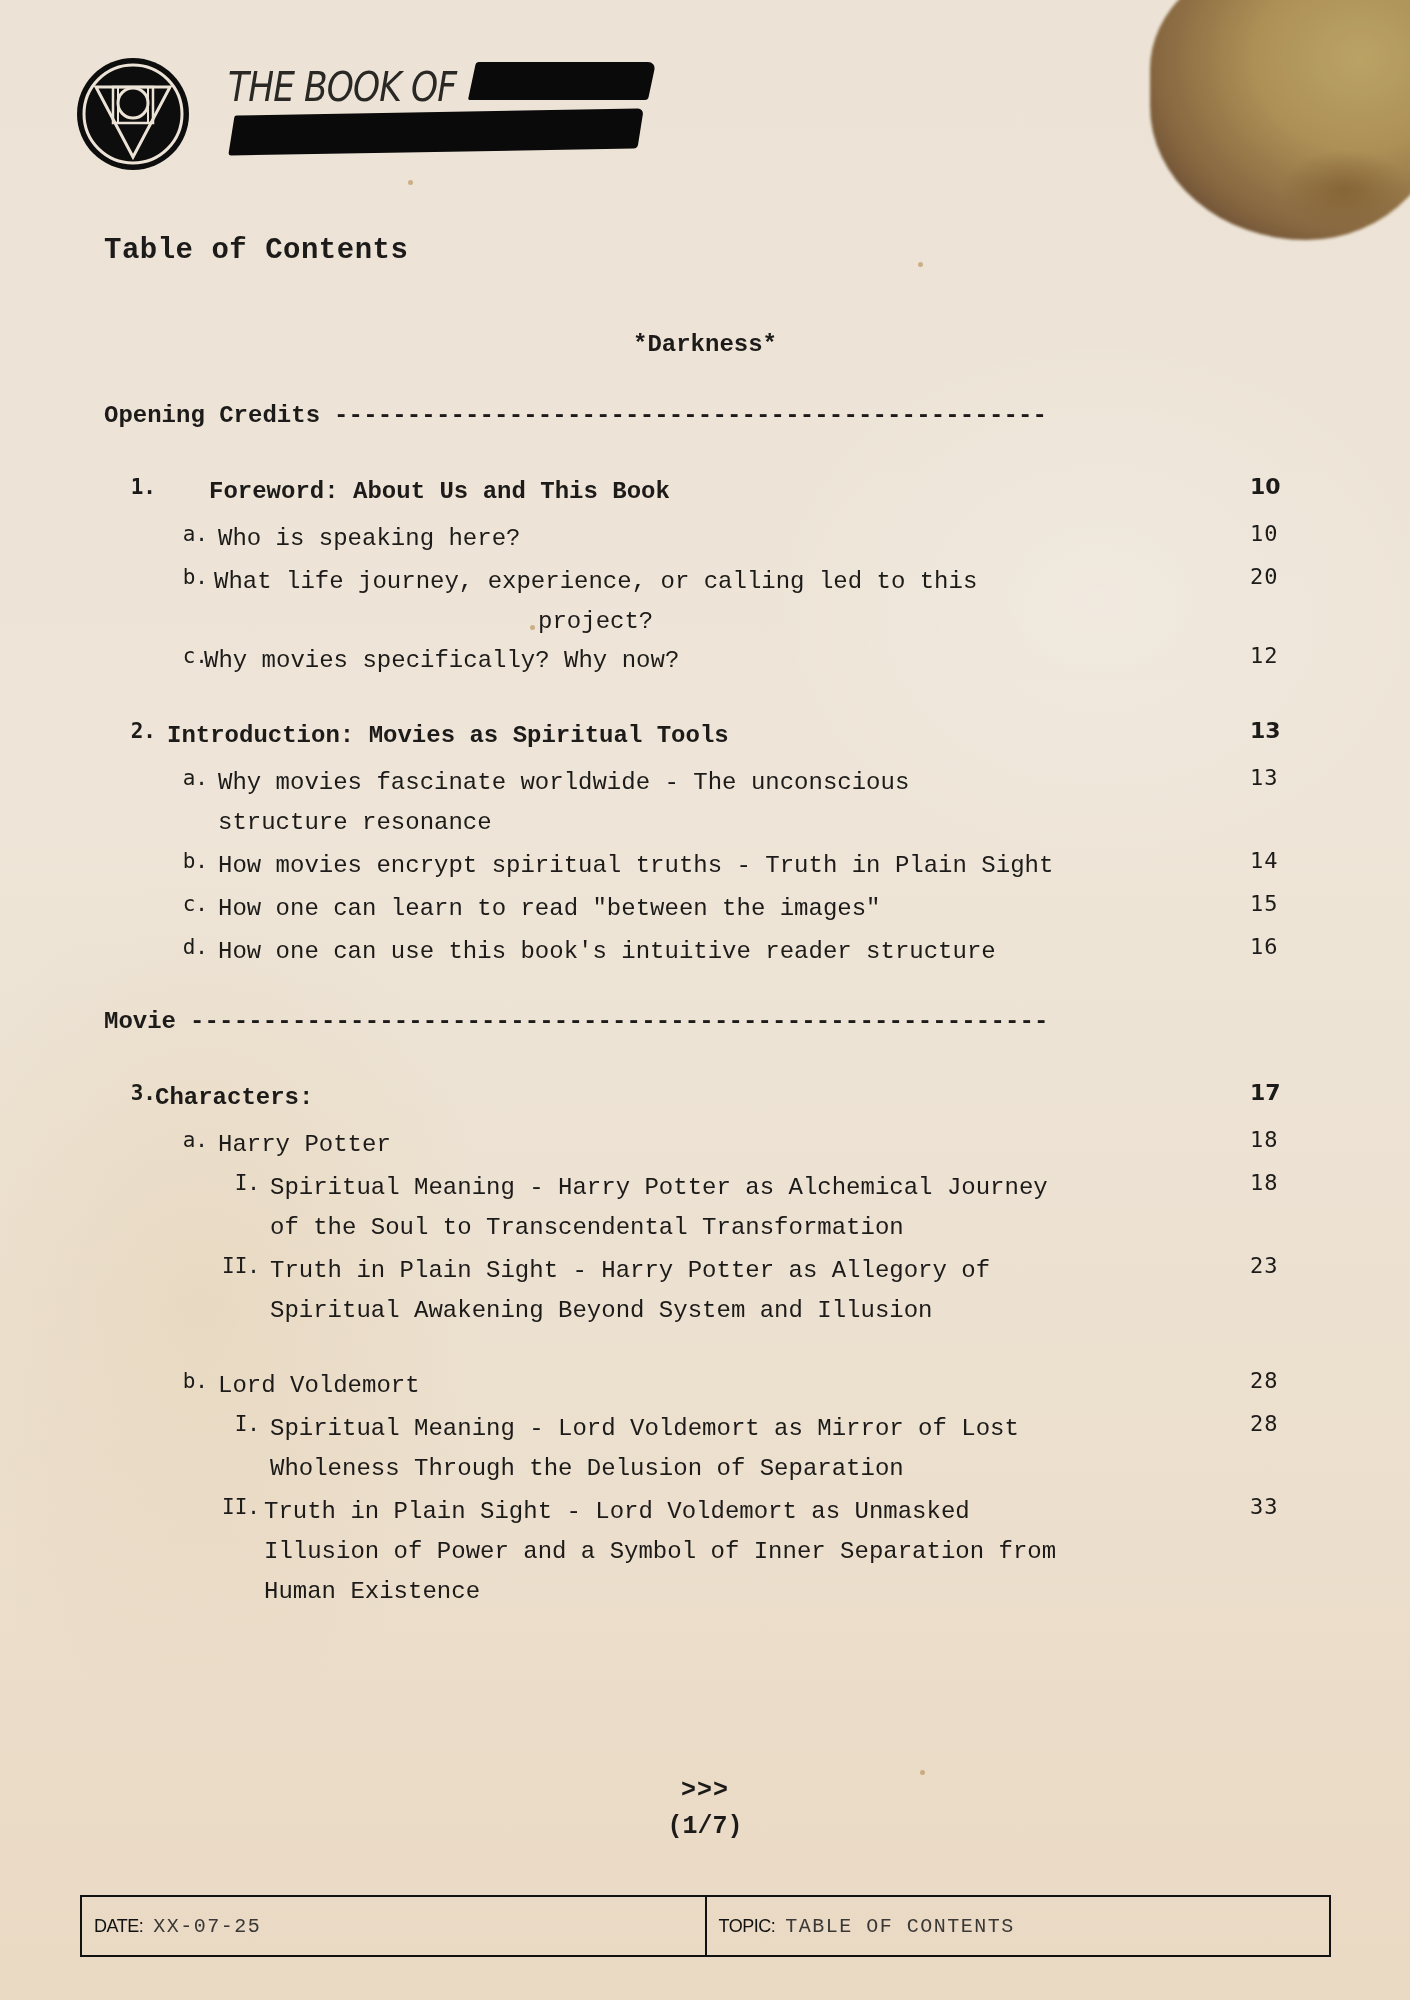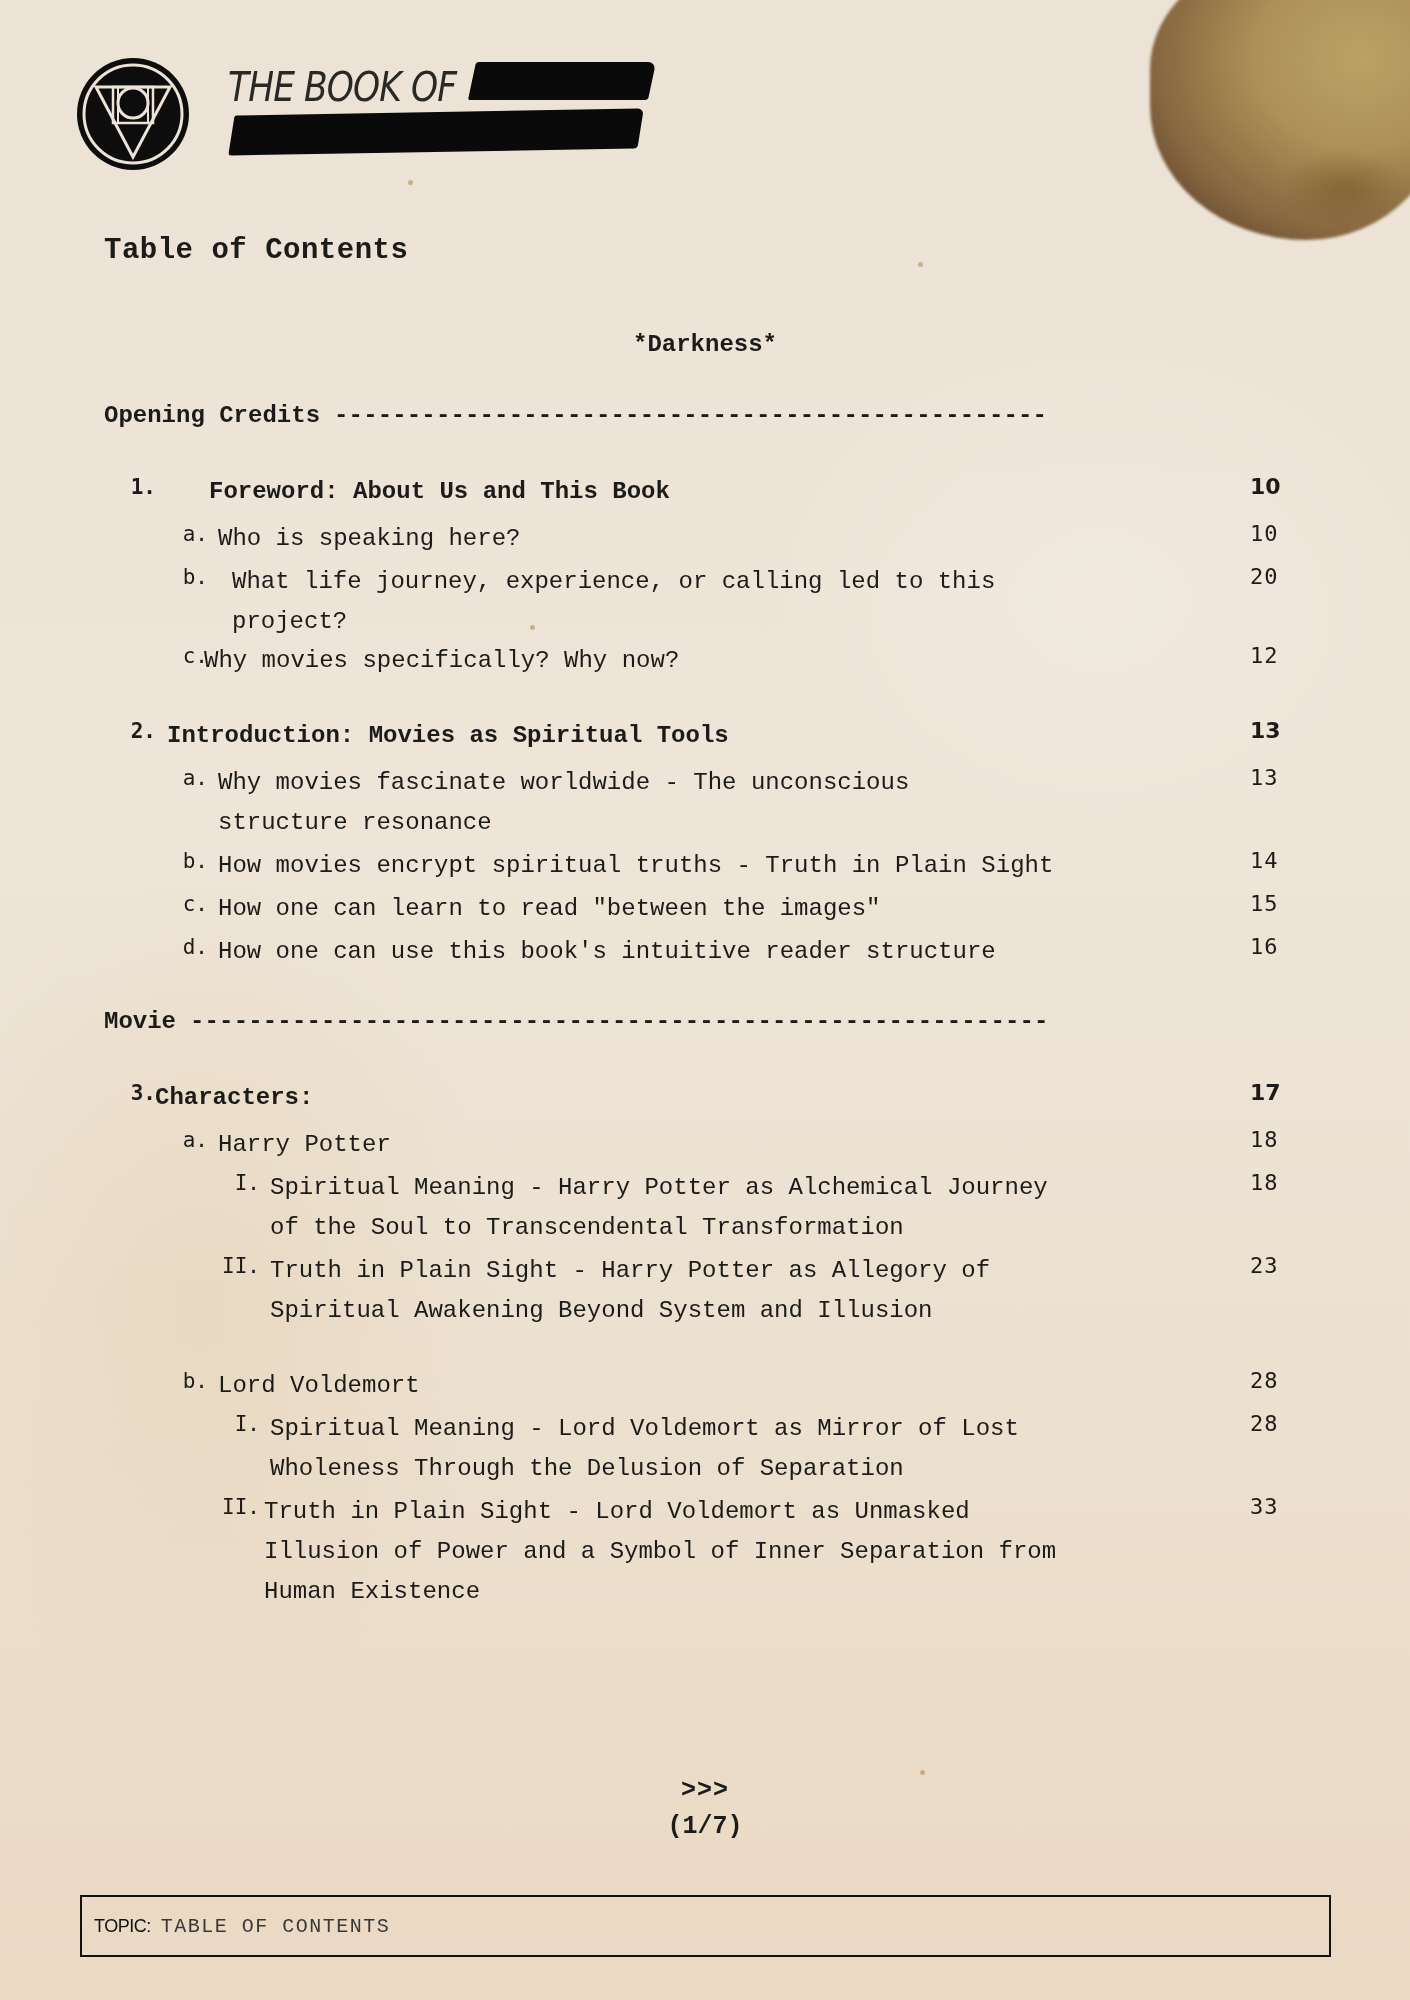--- a/index.html
+++ b/index.html
@@ -150,21 +150,21 @@
   <span class="text" style="left:167px;margin-left:42px;">Foreword: About Us and This Book</span>
   <span class="page">10</span>
 </div>
 <div class="entry" style="top:519px;">
   <span class="mark" style="left:160px;width:48px;">a.</span>
   <span class="text" style="left:218px;">Who is speaking here?</span>
   <span class="page">10</span>
 </div>
 <div class="entry" style="top:562px;">
   <span class="mark" style="left:160px;width:48px;">b.</span>
-  <span class="text" style="left:232px;">What life journey, experience, or calling led to this
+  <span class="text" style="left:214px;text-align:center;">What life journey, experience, or calling led to this
 project?</span>
   <span class="page">20</span>
 </div>
 <div class="entry" style="top:641px;">
   <span class="mark" style="left:160px;width:48px;">c.</span>
   <span class="text" style="left:204px;">Why movies specifically? Why now?</span>
   <span class="page">12</span>
 </div>
 
 <div class="entry lvl1" style="top:716px;">
@@ -239,16 +239,20 @@
 Illusion of Power and a Symbol of Inner Separation from
 Human Existence</span>
   <span class="page">33</span>
 </div>
 
 <div class="nav-arrows">&gt;&gt;&gt;</div>
 <div class="page-indicator">(1/7)</div>
 
 <div class="footer">
   <div class="cell">
+    <span class="lbl">DATE:</span>
+    <span class="val">XX-07-25</span>
+  </div>
+  <div class="cell">
     <span class="lbl">TOPIC:</span>
     <span class="val">TABLE OF CONTENTS</span>
   </div>
 </div>
 
 </body></html>

